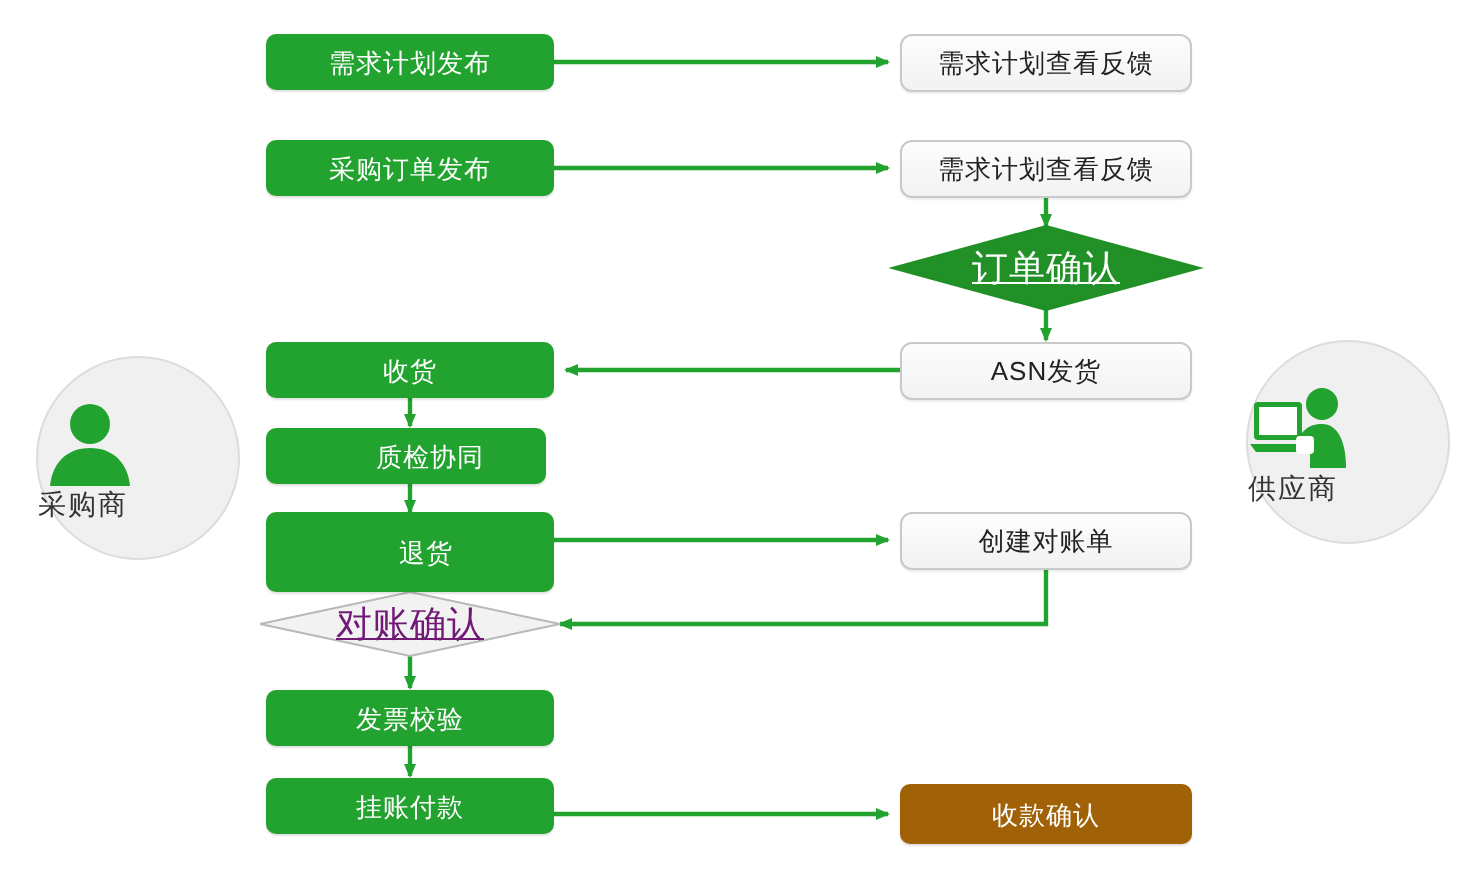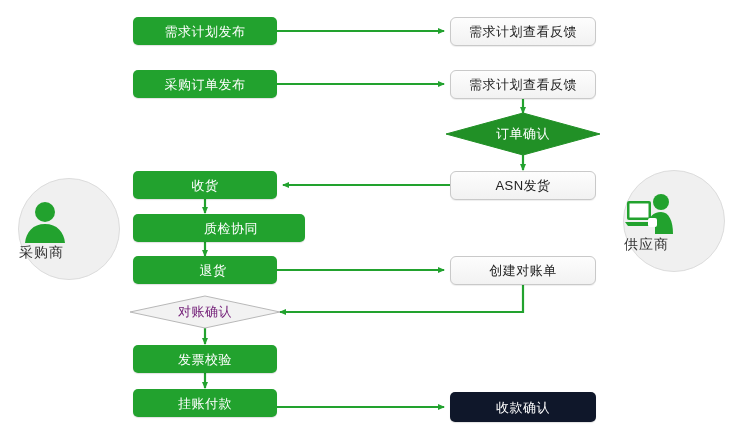--- a/index.html
+++ b/index.html
@@ -47,37 +47,38 @@
   .node.plain {
     background: #f6f6f6;
     background-image: linear-gradient(#fdfdfd, #f2f2f2);
     color: #222222;
     border: 1px solid #c9c9c9;
     border-radius: 6px;
     box-shadow: 0 1px 1px rgba(0,0,0,0.07);
   }
   
   .node.red {
-    background: #0f172a;
+    background: #a16207;
     color: #ffffff;
     border-radius: 5px;
     box-shadow: 0 1px 1px rgba(0,0,0,0.12);
     text-align: right;
   }
   
   .diamond {
     position: absolute;
     display: flex;
     align-items: center;
     justify-content: center;
-    font-size: 13px;
+    font-size: 18px;
     letter-spacing: 0.5px;
     white-space: nowrap;
     z-index: 4;
     pointer-events: auto;
+    text-decoration: underline;
   }
   .diamond.filled { color: #ffffff; }
   .diamond.hollow { color: #701a75; }
 
   
   .role {
     position: absolute;
     width: 100px;
     height: 100px;
     border-radius: 50%;
@@ -170,23 +171,23 @@
   <div class="node green" style="left:133px; top:70px; width:144px; height:28px;">采购订单发布</div>
 
   <div class="node plain" style="left:450px; top:70px; width:146px; height:29px;">需求计划查看反馈</div>
 
   <div class="diamond filled" style="left:446px; top:113px; width:154px; height:42px;">订单确认</div>
 
   <div class="node plain" style="left:450px; top:171px; width:146px; height:29px;">ASN发货</div>
 
   <div class="node green" style="left:133px; top:171px; width:144px; height:28px;">收货</div>
 
-  <div class="node green" style="left:133px; top:214px; width:172px; height:28px;padding-left:24px;">质检协同</div>
+  <div class="node green" style="left:133px; top:214px; width:140px; height:28px;padding-left:24px;">质检协同</div>
 
-  <div class="node green" style="left:133px; top:256px; width:144px; height:28px;padding-left:16px;">退货</div>
+  <div class="node green" style="left:133px; top:256px; width:144px; height:40px;padding-left:16px;">退货</div>
 
   <div class="node plain" style="left:450px; top:256px; width:146px; height:29px;">创建对账单</div>
 
   <div class="diamond hollow" style="left:130px; top:296px; width:150px; height:32px;">对账确认</div>
 
   <div class="node green" style="left:133px; top:345px; width:144px; height:28px;">发票校验</div>
 
   <div class="node green" style="left:133px; top:389px; width:144px; height:28px;">挂账付款</div>
 
   <div class="node red" style="left:450px; top:392px; width:146px; height:30px;">收款确认</div>

